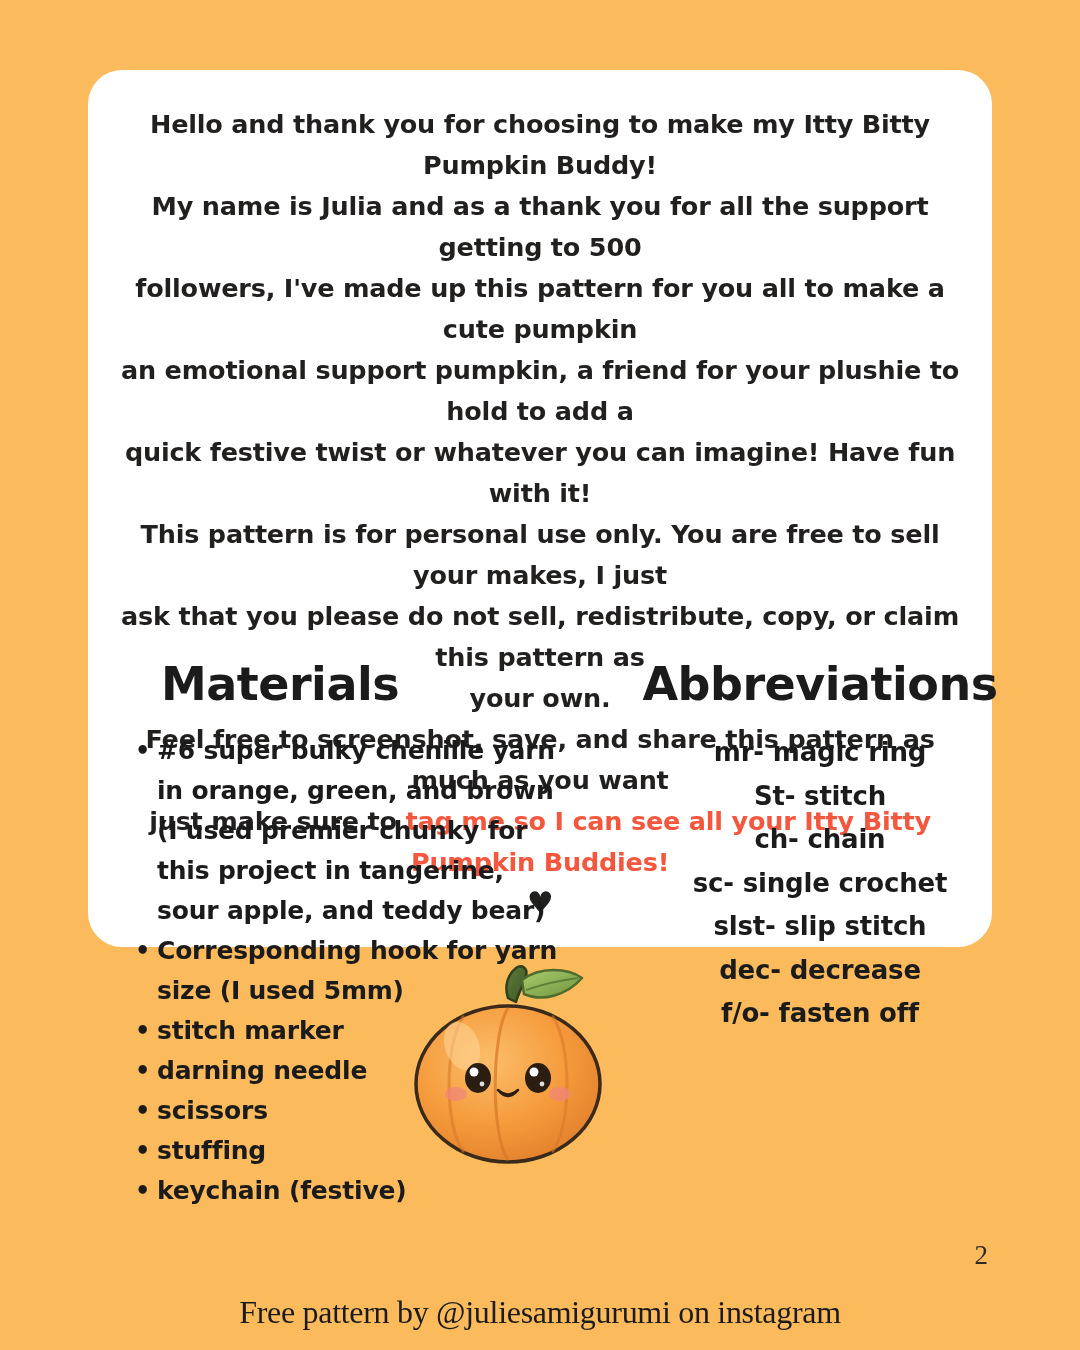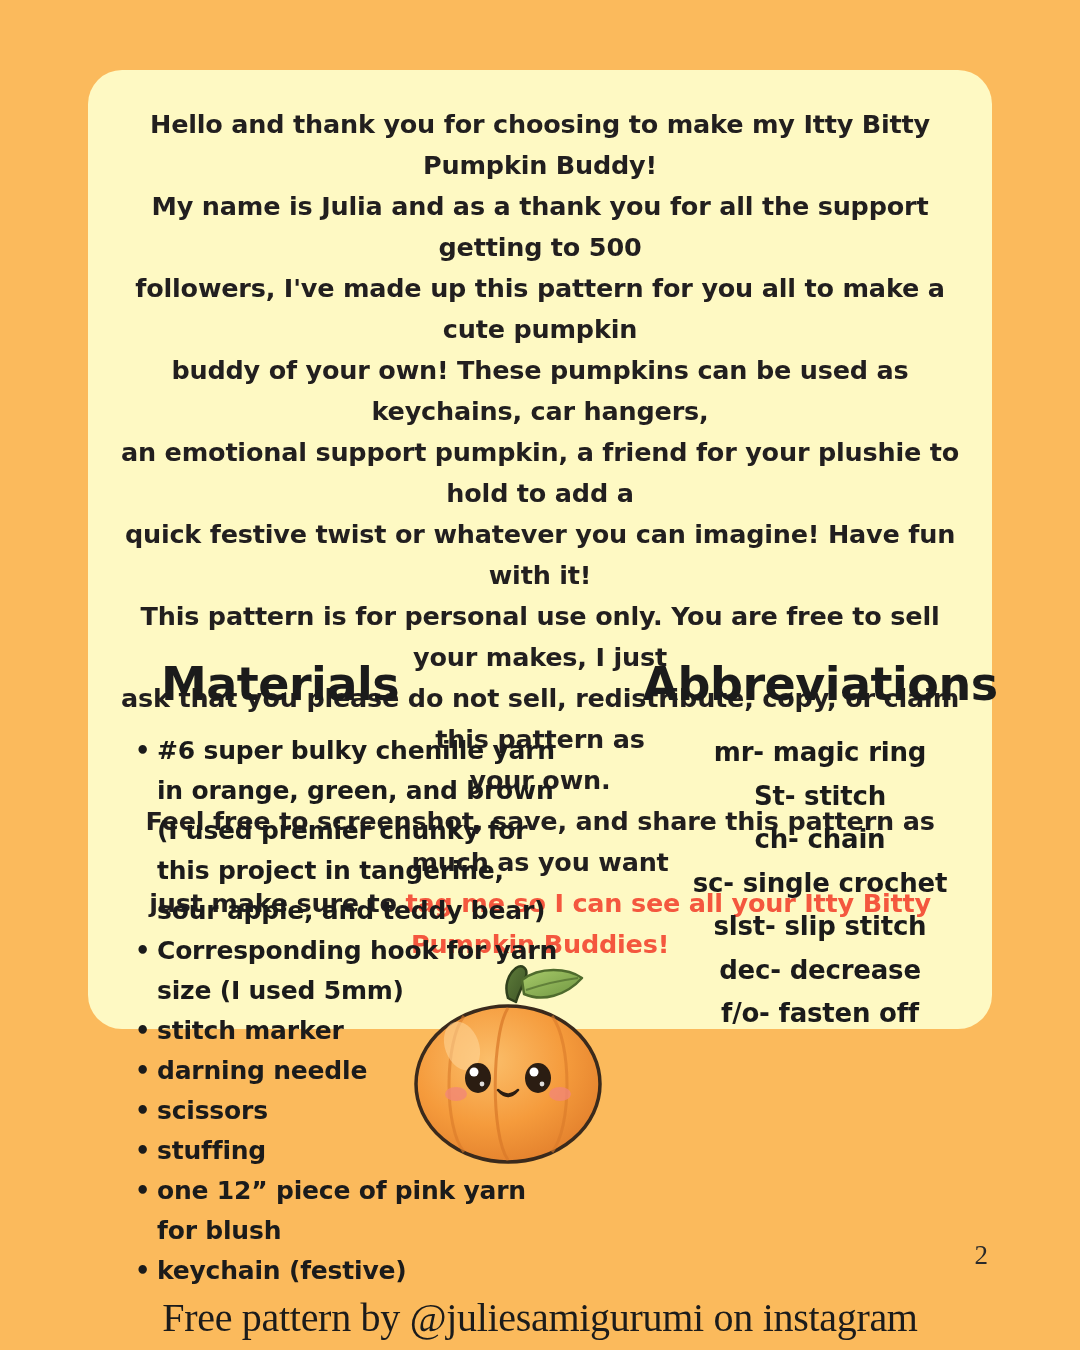--- a/index.html
+++ b/index.html
@@ -20,21 +20,21 @@
     height: 1350px;
   }
 
   
   .intro-card {
     position: absolute;
     left: 88px;
     top: 70px;
     width: 904px;
     box-sizing: border-box;
-    background: #fef9c3;
+    background: #ffffff;
     border-radius: 34px;
     padding: 34px 26px 26px 26px;
     text-align: center;
   }
   .intro-text {
     font-family: "DejaVu Sans", sans-serif;
     font-weight: bold;
     font-size: 25.5px;
     line-height: 41px;
     color: #221f1f;
@@ -147,36 +147,35 @@
     font-size: 27px;
     color: #2a2a2a;
   }
   .footer-credit {
     position: absolute;
     left: 0;
     top: 1294px;
     width: 1080px;
     text-align: center;
     font-family: "Liberation Serif", serif;
-    font-size: 40px;
+    font-size: 32px;
     color: #1b1b1b;
     letter-spacing: -0.3px;
   }
 </style>
 </head>
 <body>
 
 <div class="page">
 
   <div class="intro-card">
     <p class="intro-text">
       <span class="intro-line">Hello and thank you for choosing to make my Itty Bitty Pumpkin Buddy!</span>
       <span class="intro-line">My name is Julia and as a thank you for all the support getting to 500</span>
       <span class="intro-line">followers, I've made up this pattern for you all to make a cute pumpkin</span>
-      <span class="intro-line">buddy of your own! These pumpkins can be used as keychains, car hangers,</span>
       <span class="intro-line">an emotional support pumpkin, a friend for your plushie to hold to add a</span>
       <span class="intro-line">quick festive twist or whatever you can imagine! Have fun with it!</span>
       <span class="intro-line">This pattern is for personal use only. You are free to sell your makes, I just</span>
       <span class="intro-line">ask that you please do not sell, redistribute, copy, or claim this pattern as</span>
       <span class="intro-line">your own.</span>
       <span class="intro-line">Feel free to screenshot, save, and share this pattern as much as you want</span>
       <span class="intro-line"><span>just make sure to </span><span class="tag-highlight">tag me so I can see all your Itty Bitty Pumpkin Buddies!</span></span>
       <span class="heart">♥</span>
     </p>
   </div>
@@ -185,21 +184,20 @@
 
     <div class="col-left">
       <h2 class="section-title">Materials</h2>
       <ul class="materials-list">
         <li> #6 super bulky chenille yarn in orange, green, and brown (I used premier chunky for this project in tangerine, sour apple, and teddy bear)</li>
         <li>Corresponding hook for yarn size (I used 5mm)</li>
         <li>stitch marker</li>
         <li>darning needle</li>
         <li>scissors</li>
         <li>stuffing</li>
-        <li>one 12” piece of pink yarn for blush</li>
         <li>keychain (festive)</li>
       </ul>
     </div>
 
     <div class="col-right">
       <h2 class="section-title">Abbreviations</h2>
       <ul class="abbr-list">
         <li>mr- magic ring</li>
         <li>St- stitch</li>
         <li>ch- chain</li>

